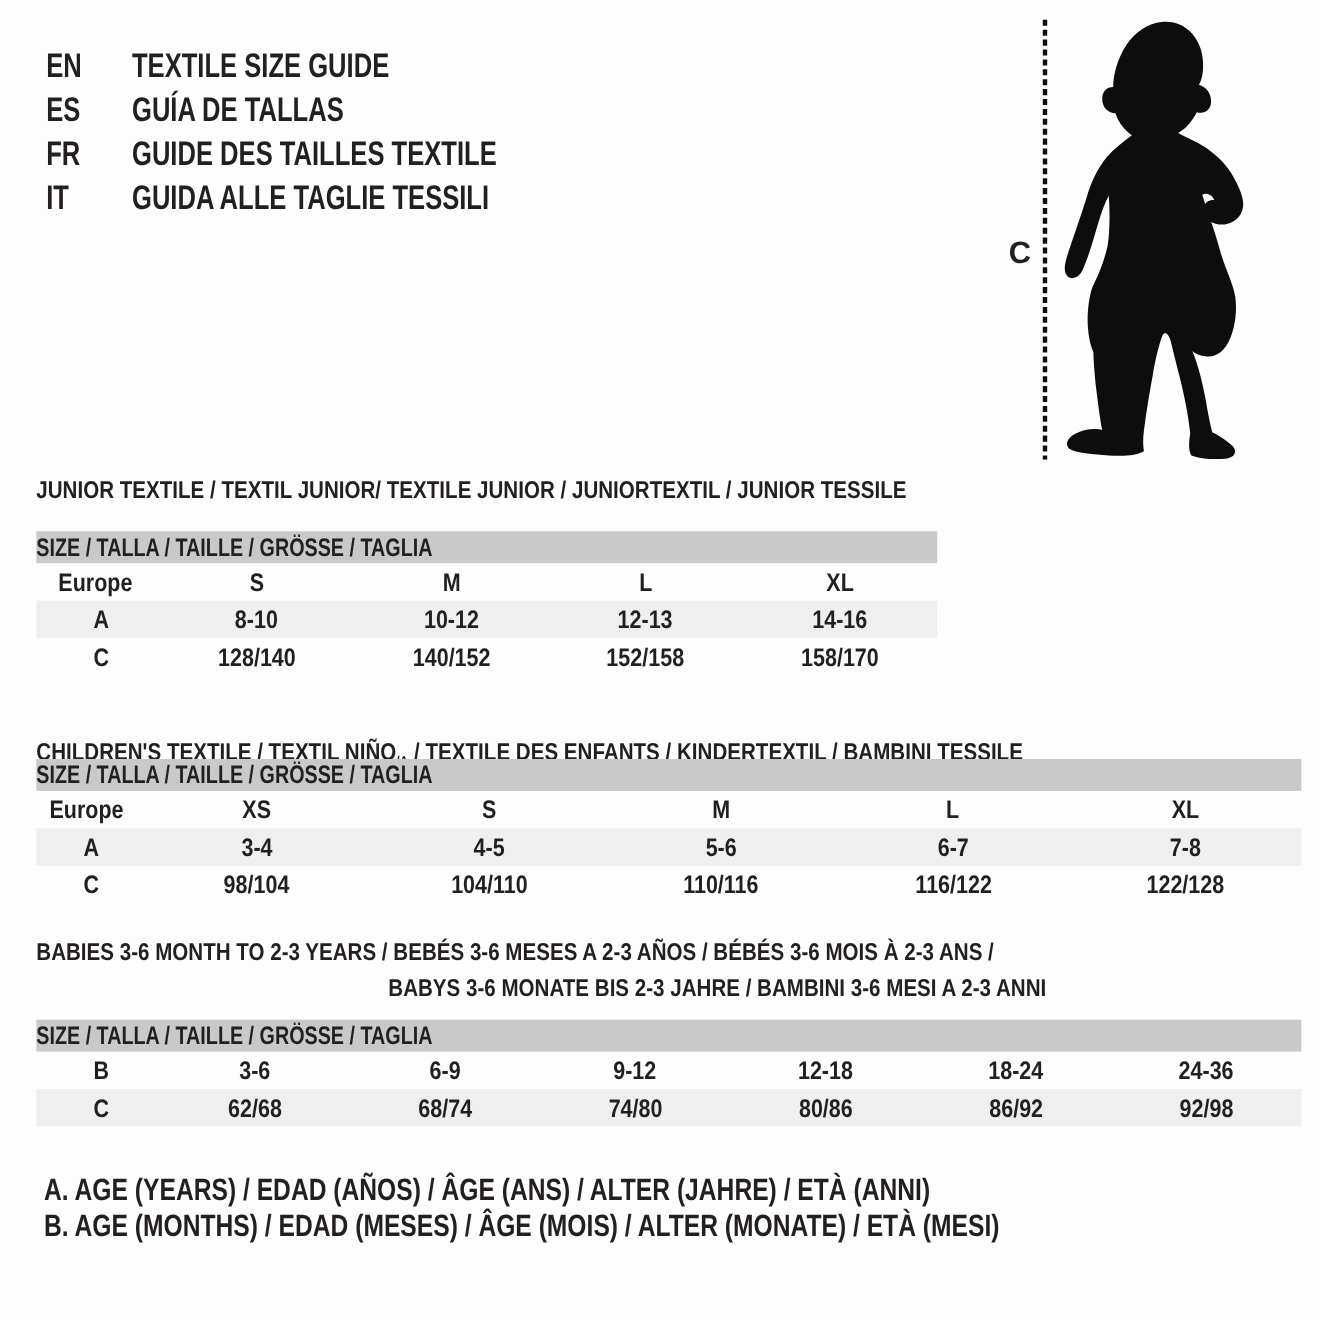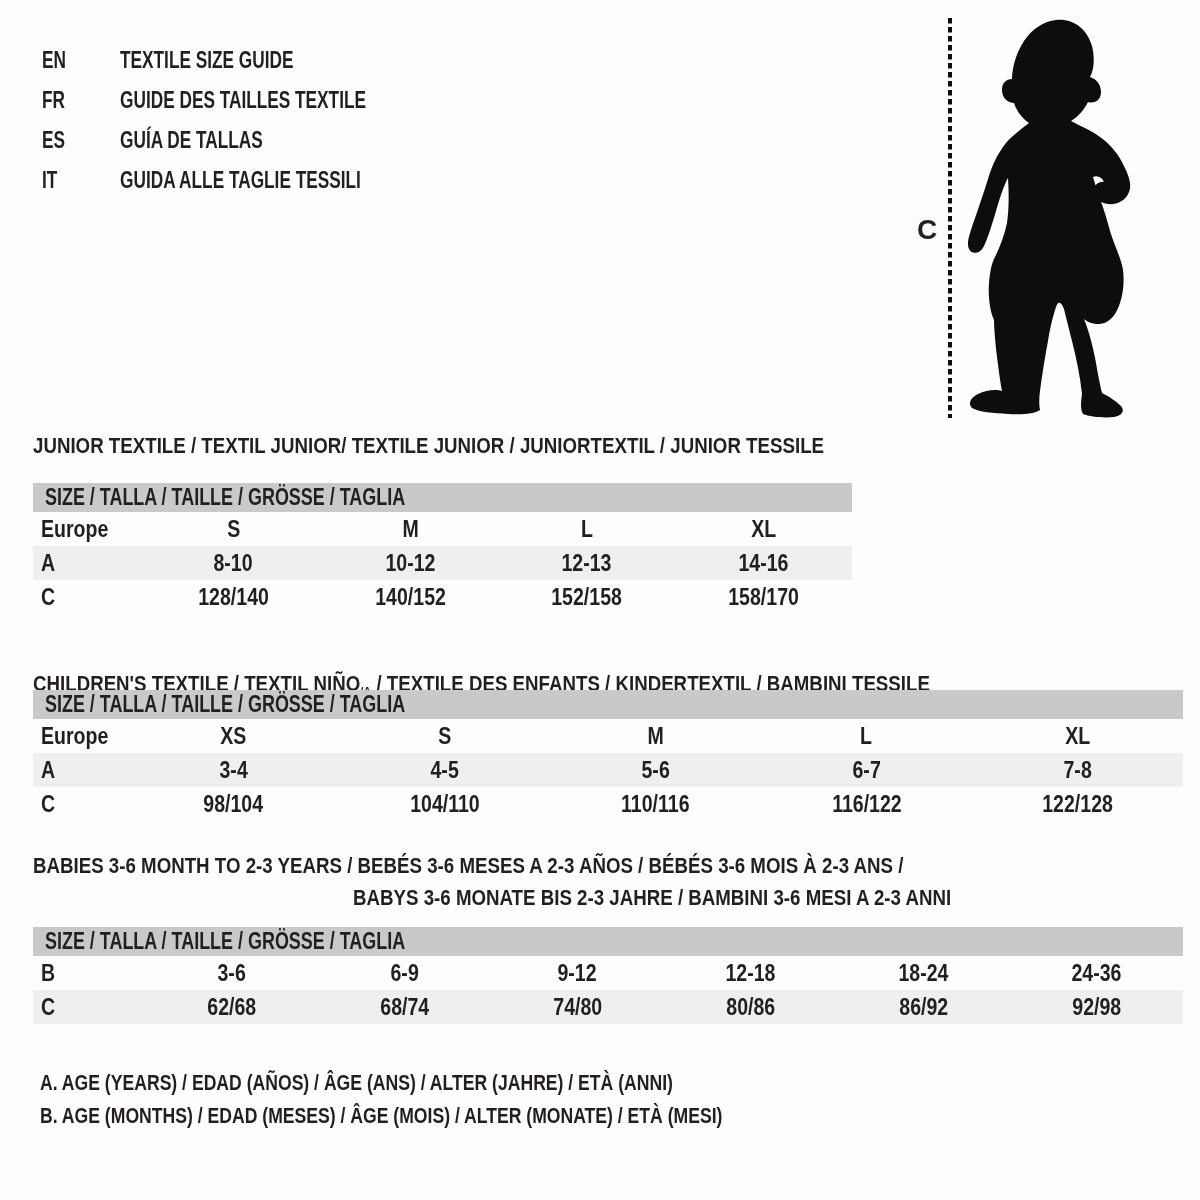--- a/index.html
+++ b/index.html
@@ -16,65 +16,65 @@
   
   .cond{display:inline-block;white-space:nowrap;transform-origin:0 50%;}
   .oc{transform-origin:50% 50%;}
   .sx75{transform:scaleX(.75);}
   .sx78{transform:scaleX(.78);}
   .sx80{transform:scaleX(.80);}
   .sx85{transform:scaleX(.85);}
 
   
   .langs{position:absolute;left:42px;top:40px;}
-  .lang-row{display:flex;height:40px;align-items:center;font-size:23px;letter-spacing:0;}
+  .lang-row{display:flex;height:40px;align-items:center;font-size:31px;letter-spacing:0;}
   .lang-code{width:78px;flex:0 0 78px;}
 
   
   .measure-line{position:absolute;left:947px;top:16px;}
   .c-label{position:absolute;left:917px;top:214px;font-size:28px;}
   .figure-svg{position:absolute;left:956px;top:12px;}
 
   
   .sec-title{position:absolute;font-size:22px;line-height:24px;text-align:right;}
   .sub{font-size:13px;vertical-align:-5px;}
   .size-table{position:absolute;left:33px;}
-  .t-header{height:29px;background:var(--header-bar);display:flex;align-items:center;padding-left:12px;font-size:23px;}
+  .t-header{height:29px;background:var(--header-bar);display:flex;align-items:center;font-size:23px;}
   .t-row{display:grid;height:34px;align-items:center;font-size:23px;}
   .t-row.alt{background:var(--row-alt);}
-  .t-label{padding-left:8px;text-align:left;}
+  .t-label{padding-left:8px;text-align:center;}
   .t-cell{text-align:center;}
   .junior{width:819px;}
   .junior .t-row{grid-template-columns:112px repeat(4,1fr);}
   .children{width:1150px;}
   .children .t-row{grid-template-columns:95px repeat(5,1fr);}
   .babies{width:1150px;}
   .babies .t-row{grid-template-columns:112px repeat(6,1fr);}
 
   
   .legend{position:absolute;left:40px;top:1066px;}
-  .legend-line{height:33px;display:flex;align-items:center;font-size:22px;}
+  .legend-line{height:33px;display:flex;align-items:flex-start;font-size:28px;}
 </style>
 </head>
 <body>
 
 <div class="page">
 
   <div class="langs">
     <div class="lang-row">
       <span class="lang-code"><span class="cond sx75">EN</span></span>
       <span class="lang-label"><span class="cond sx75">TEXTILE SIZE GUIDE</span></span>
     </div>
     <div class="lang-row">
+      <span class="lang-code"><span class="cond sx75">ES</span></span>
+      <span class="lang-label"><span class="cond sx75">GUÍA DE TALLAS</span></span>
+    </div>
+    <div class="lang-row">
       <span class="lang-code"><span class="cond sx75">FR</span></span>
       <span class="lang-label"><span class="cond sx75">GUIDE DES TAILLES TEXTILE</span></span>
-    </div>
-    <div class="lang-row">
-      <span class="lang-code"><span class="cond sx75">ES</span></span>
-      <span class="lang-label"><span class="cond sx75">GUÍA DE TALLAS</span></span>
     </div>
     <div class="lang-row">
       <span class="lang-code"><span class="cond sx75">IT</span></span>
       <span class="lang-label"><span class="cond sx75">GUIDA ALLE TAGLIE TESSILI</span></span>
     </div>
   </div>
 
   <svg class="measure-line" width="6" height="402" viewBox="0 0 6 402">
     <line x1="3" y1="2" x2="3" y2="402" stroke="var(--silhouette)" stroke-width="4" stroke-dasharray="5.5 3.5"></line>
   </svg>

